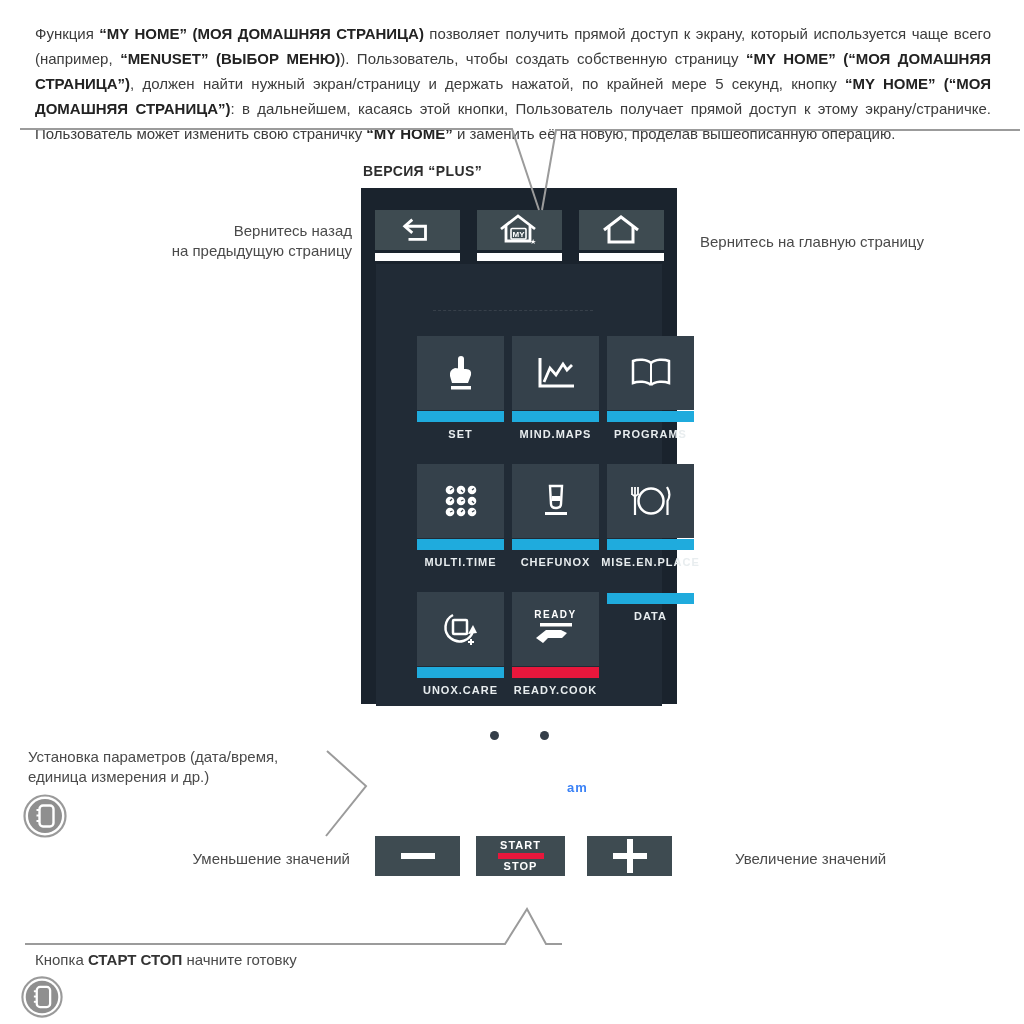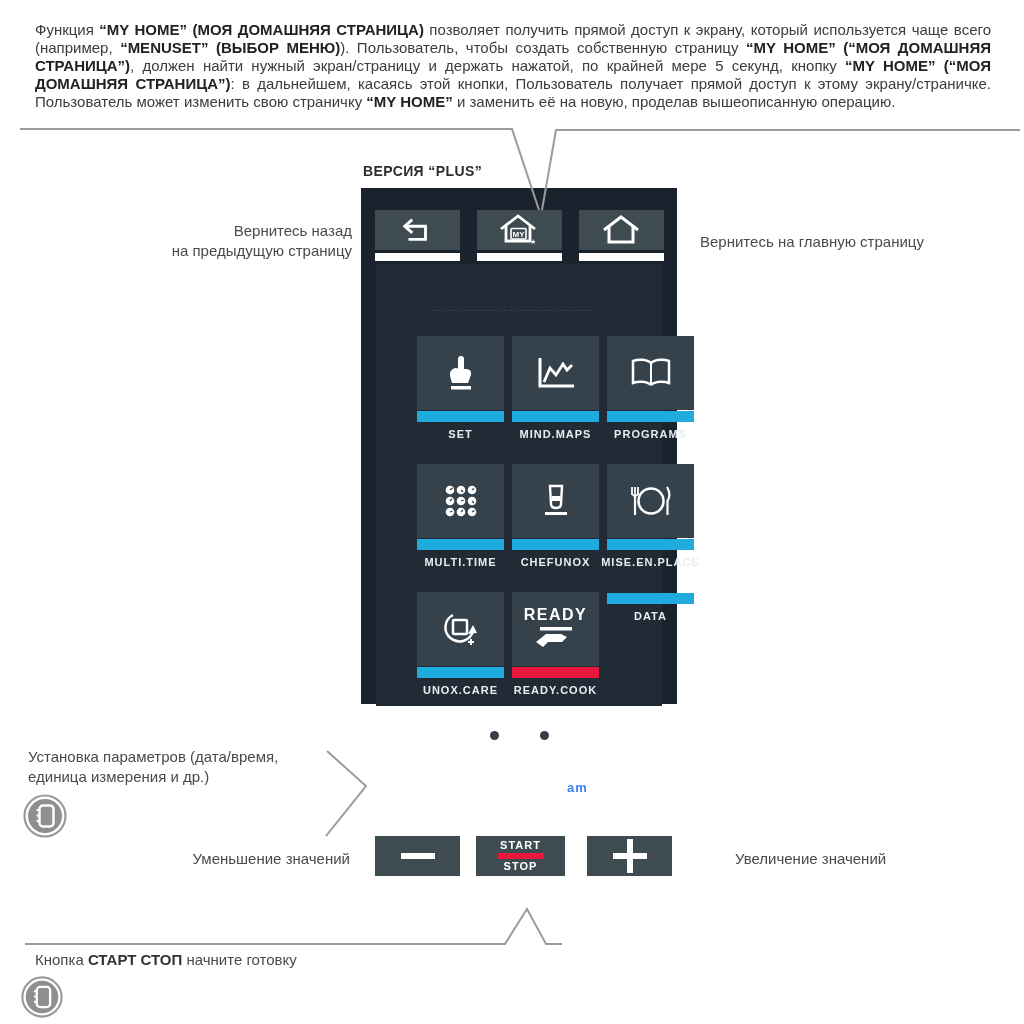--- a/index.html
+++ b/index.html
@@ -1,21 +1,21 @@
 <!DOCTYPE html>
 <html><head>
 <meta charset="utf-8">
 <style>
   html,body{margin:0;padding:0;}
   body{width:1024px;height:1024px;position:relative;background:#ffffff;
        font-family:"Liberation Sans", sans-serif;overflow:hidden;}
   .abs{position:absolute;}
 
   
-  #intro{left:35px;top:6px;width:956px;font-size:15px;line-height:18px;
+  #intro{left:35px;top:6px;width:956px;font-size:15px;line-height:25px;
          color:#3c3c3c;text-align:justify;}
   #intro .b{font-weight:bold;color:#222;}
 
   
   #overlay{left:0;top:0;width:1024px;height:1024px;pointer-events:none;z-index:6;}
 
   
   #version{left:363px;top:163px;font-size:14px;font-weight:bold;color:#2d2d2d;
            letter-spacing:.4px;}
 
@@ -31,21 +31,21 @@
 
   #grid{left:24px;top:148px;display:grid;grid-template-columns:87px 87px 87px;
         column-gap:8px;row-gap:24px;}
   .tile{width:87px;cursor:pointer;padding-left:32px;}
   .tile-icon{width:87px;height:74px;background:#35414b;display:flex;align-items:center;
              justify-content:center;flex-direction:column;}
   .bar{width:87px;height:11px;background:#1fabdd;margin-top:1px;}
   .bar-red{background:#e8173c;}
   .tile-label{width:147px;margin-left:-30px;margin-top:6px;text-align:center;
               font-size:11px;font-weight:bold;letter-spacing:1px;color:#e8edef;white-space:nowrap;}
-  .ready-txt{font-size:16px;font-weight:bold;letter-spacing:1.5px;color:#fff;margin-bottom:1px;}
+  .ready-txt{font-size:10px;font-weight:bold;letter-spacing:1.5px;color:#fff;margin-bottom:1px;}
 
   #pager{left:0;top:543px;width:316px;display:flex;justify-content:center;gap:16px;align-items:center;}
   .dot{width:9px;height:9px;border-radius:50%;background:#343e49;}
   .dot.active{background:#ffffff;}
 
   #statusrow{left:0;top:576px;width:316px;height:40px;}
   #gear{left:26px;top:2px;}
   #time{left:106px;top:5px;width:100px;text-align:center;font-size:26px;font-weight:bold;
         letter-spacing:1.5px;color:#fff;}
   #meridiem{left:206px;top:16px;font-size:13px;font-weight:bold;color:#3b82f6;letter-spacing:1px;}

